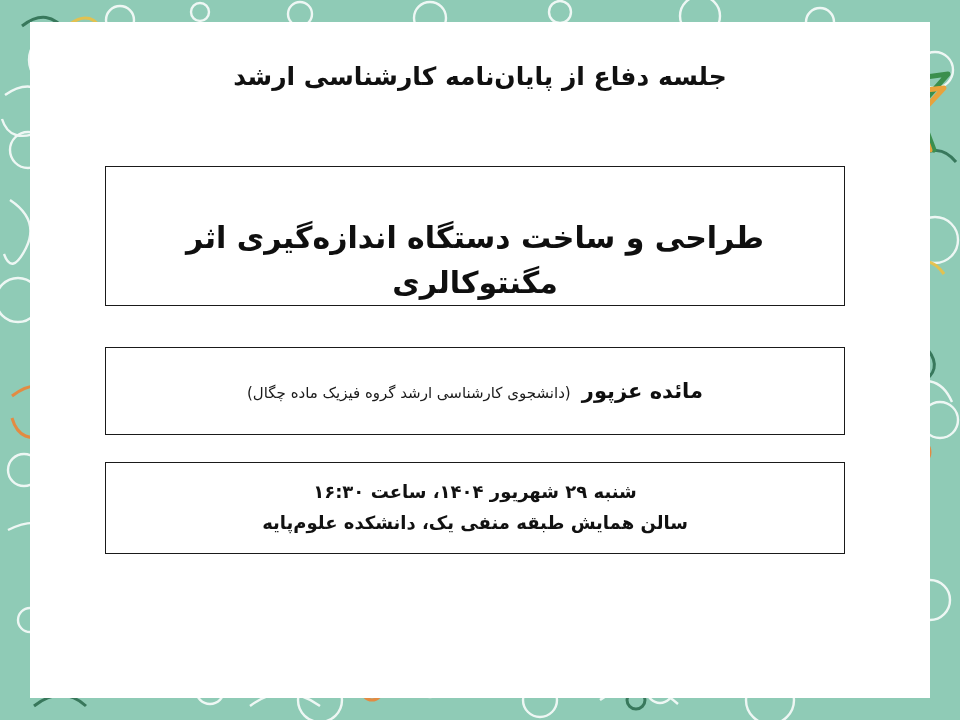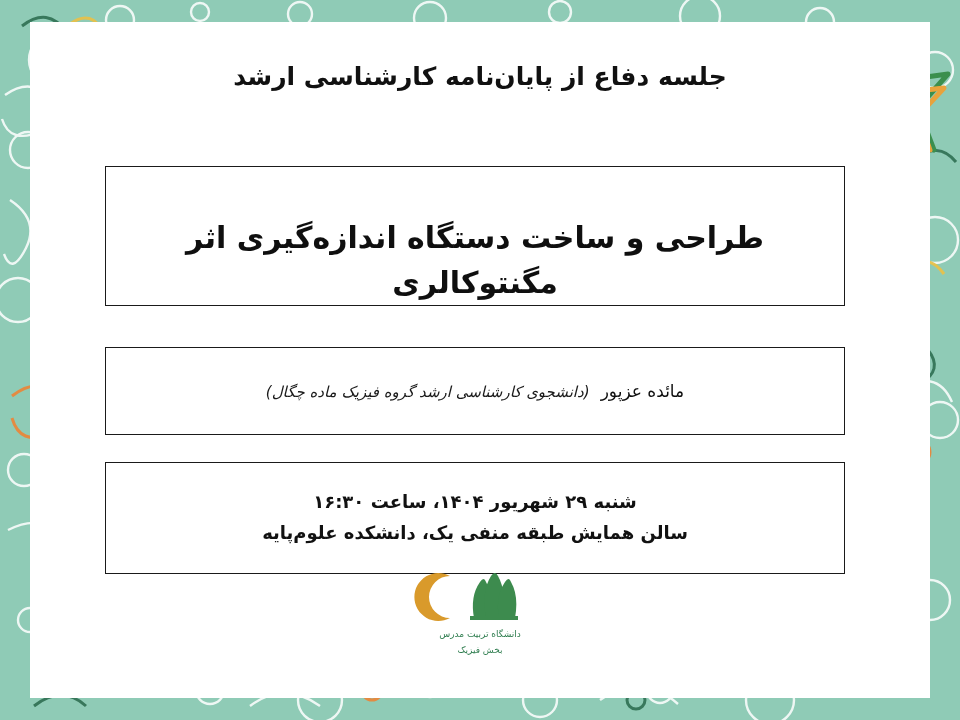--- a/index.html
+++ b/index.html
@@ -107,36 +107,35 @@
     height: 88px;
     display: flex;
     align-items: center;
     justify-content: center;
   }
   .person-line {
     text-align: center;
     white-space: nowrap;
   }
   .person-name {
-    font-size: 17px;
-    font-weight: normal;
+    font-size: 21px;
+    font-weight: bold;
     color: #0f0f0f;
   }
   .person-role {
     font-size: 15px;
     color: #1a1a1a;
     margin-right: 6px;
-    font-style: italic;
   }
 
   .box-when {
     left: 105px;
     top: 462px;
     width: 740px;
-    height: 112px;
+    height: 92px;
     display: flex;
     flex-direction: column;
     align-items: center;
     justify-content: center;
   }
   .when-line {
     font-size: 18px;
     font-weight: bold;
     color: #111111;
     line-height: 1.7;
@@ -287,32 +286,15 @@
         <span class="person-name">مائده عزپور</span>
         <span class="person-role">(دانشجوی کارشناسی ارشد گروه فیزیک ماده چگال)</span>
       </div>
     </div>
 
     <div class="box box-when">
       <div class="when-line">شنبه ۲۹ شهریور ۱۴۰۴، ساعت ۱۶:۳۰</div>
       <div class="when-line">سالن همایش طبقه منفی یک، دانشکده علوم‌پایه</div>
     </div>
 
-    <div class="logo">
-      <span class="logo-mark">
-        <svg width="140" height="62" viewBox="0 0 140 62" aria-hidden="true">
-
-          <path d="M40 10 a24 24 0 1 0 0 42 a19 19 0 1 1 0 -42 z" fill="#d99a2b"></path>
-
-          <g fill="#3d8b4e">
-            <path d="M64 52 q-4 -22 6 -36 q4 -6 6 0 q8 14 4 36 z"></path>
-            <path d="M76 52 q-5 -26 5 -42 q4 -6 7 0 q9 16 4 42 z"></path>
-            <path d="M89 52 q-4 -22 6 -36 q4 -6 6 0 q8 14 4 36 z"></path>
-          </g>
-          <rect x="60" y="50" width="48" height="4" fill="#3d8b4e"></rect>
-        </svg>
-      </span>
-      <div class="logo-univ">دانشگاه تربیت مدرس</div>
-      <div class="logo-dept">بخش فیزیک</div>
-    </div>
 
   </div>
 </div>
 
 </body></html>

